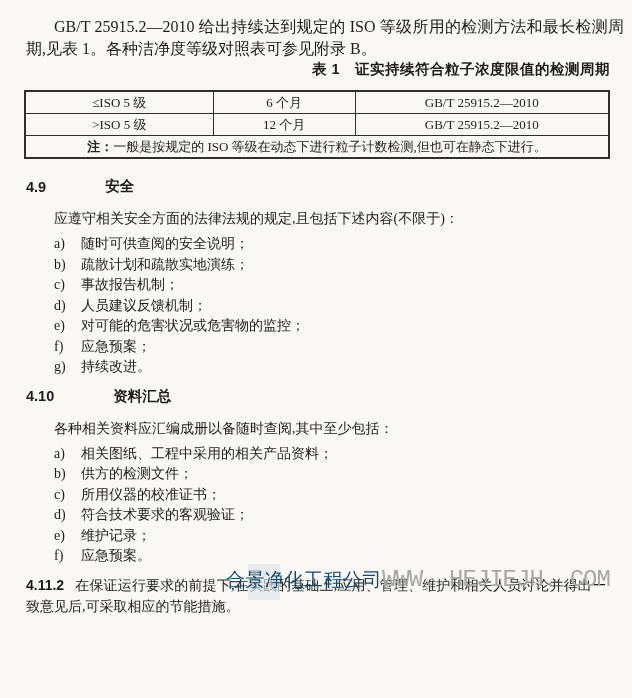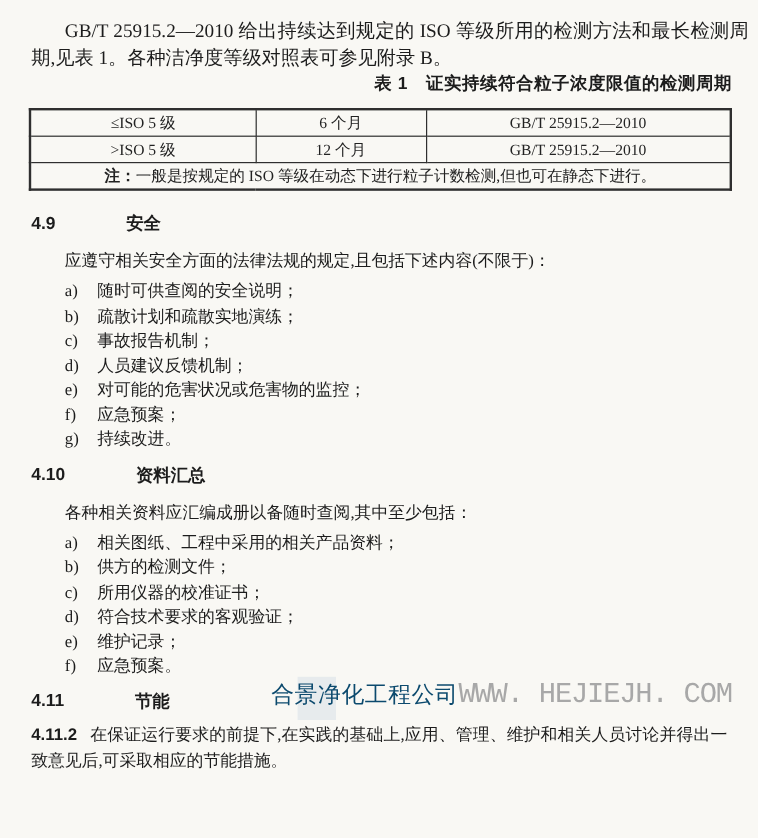--- a/index.html
+++ b/index.html
@@ -186,24 +186,20 @@
     <div class="li">
         <span class="lbl">e)</span>
         <span class="txt">维护记录；</span>
       </div>
     <div class="li">
         <span class="lbl">f)</span>
         <span class="txt">应急预案。</span>
       </div>
   </div>
 
-  <div class="h" id="h411">
-    <span class="num">4.11</span>
-    <span>节能</span>
-  </div>
   <p class="clause"><span class="cnum">4.11.2</span><span>在保证运行要求的前提下,在实践的基础上,应用、管理、维护和相关人员讨论并得出一致意见后,可采取相应的节能措施。</span></p>
 
 </div>
 
 <div class="watermark">
   <span class="wm-box"></span>
   <span class="wm-cn">合景净化工程公司</span><span class="wm-en">WWW. HEJIEJH. COM</span>
 </div>
 
 </body></html>

